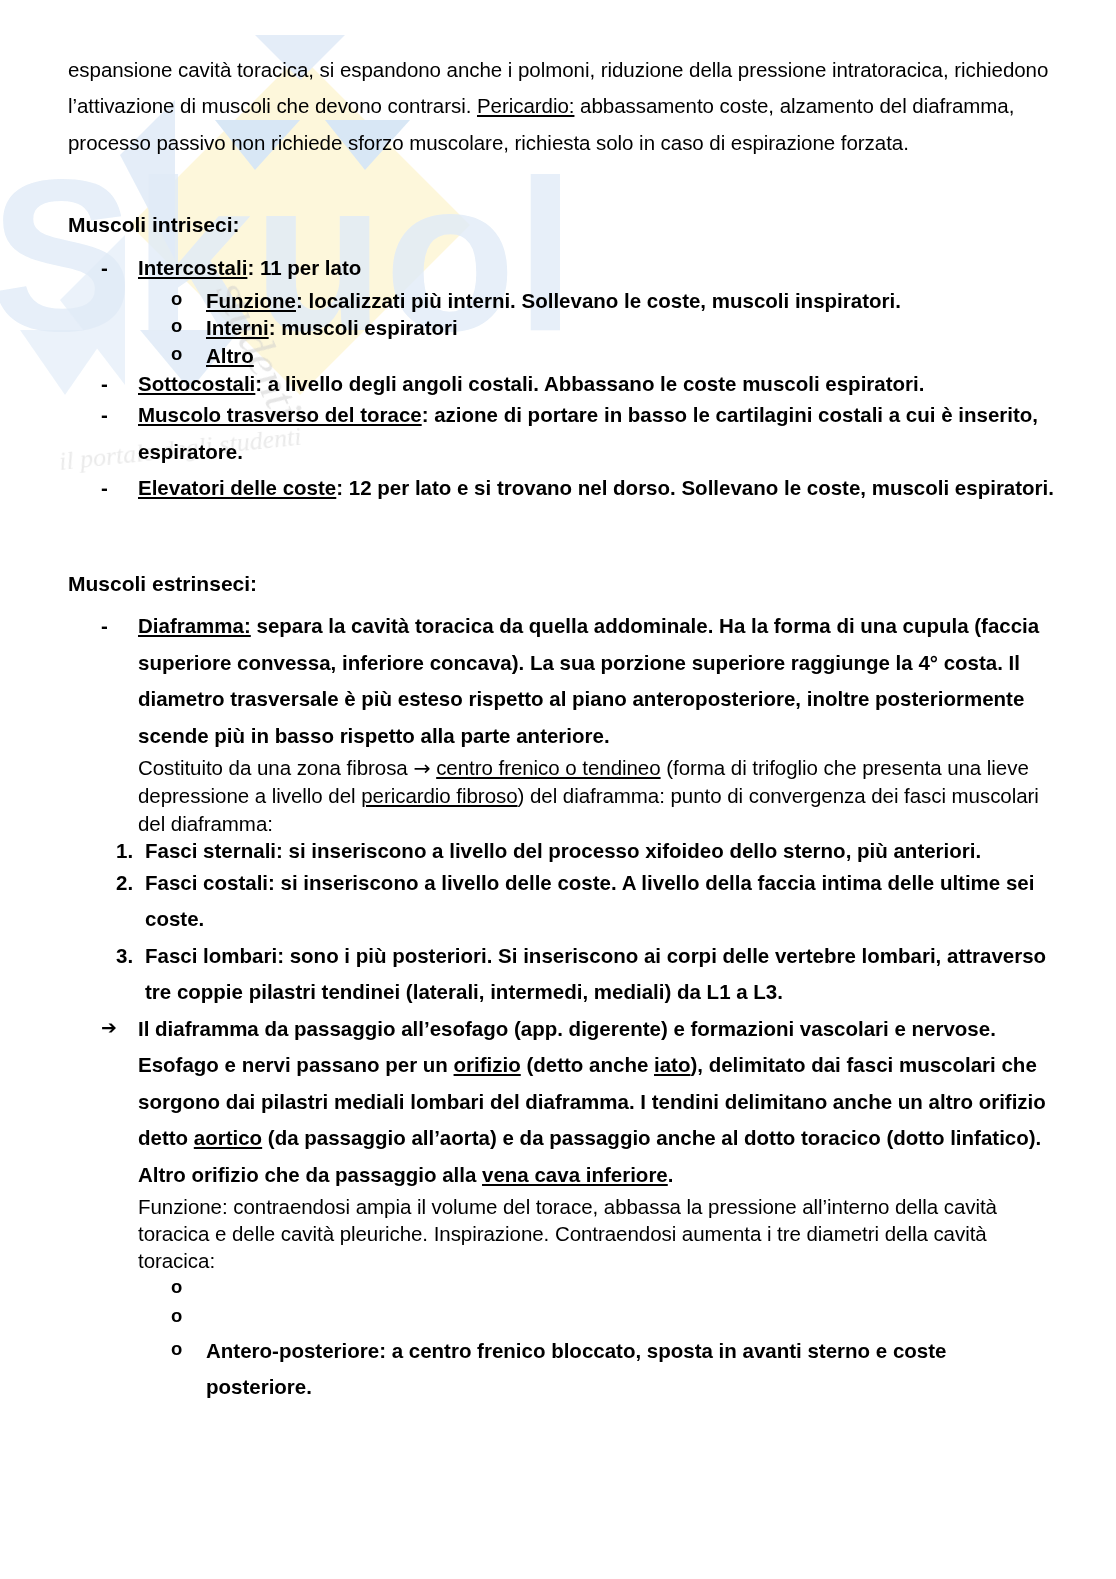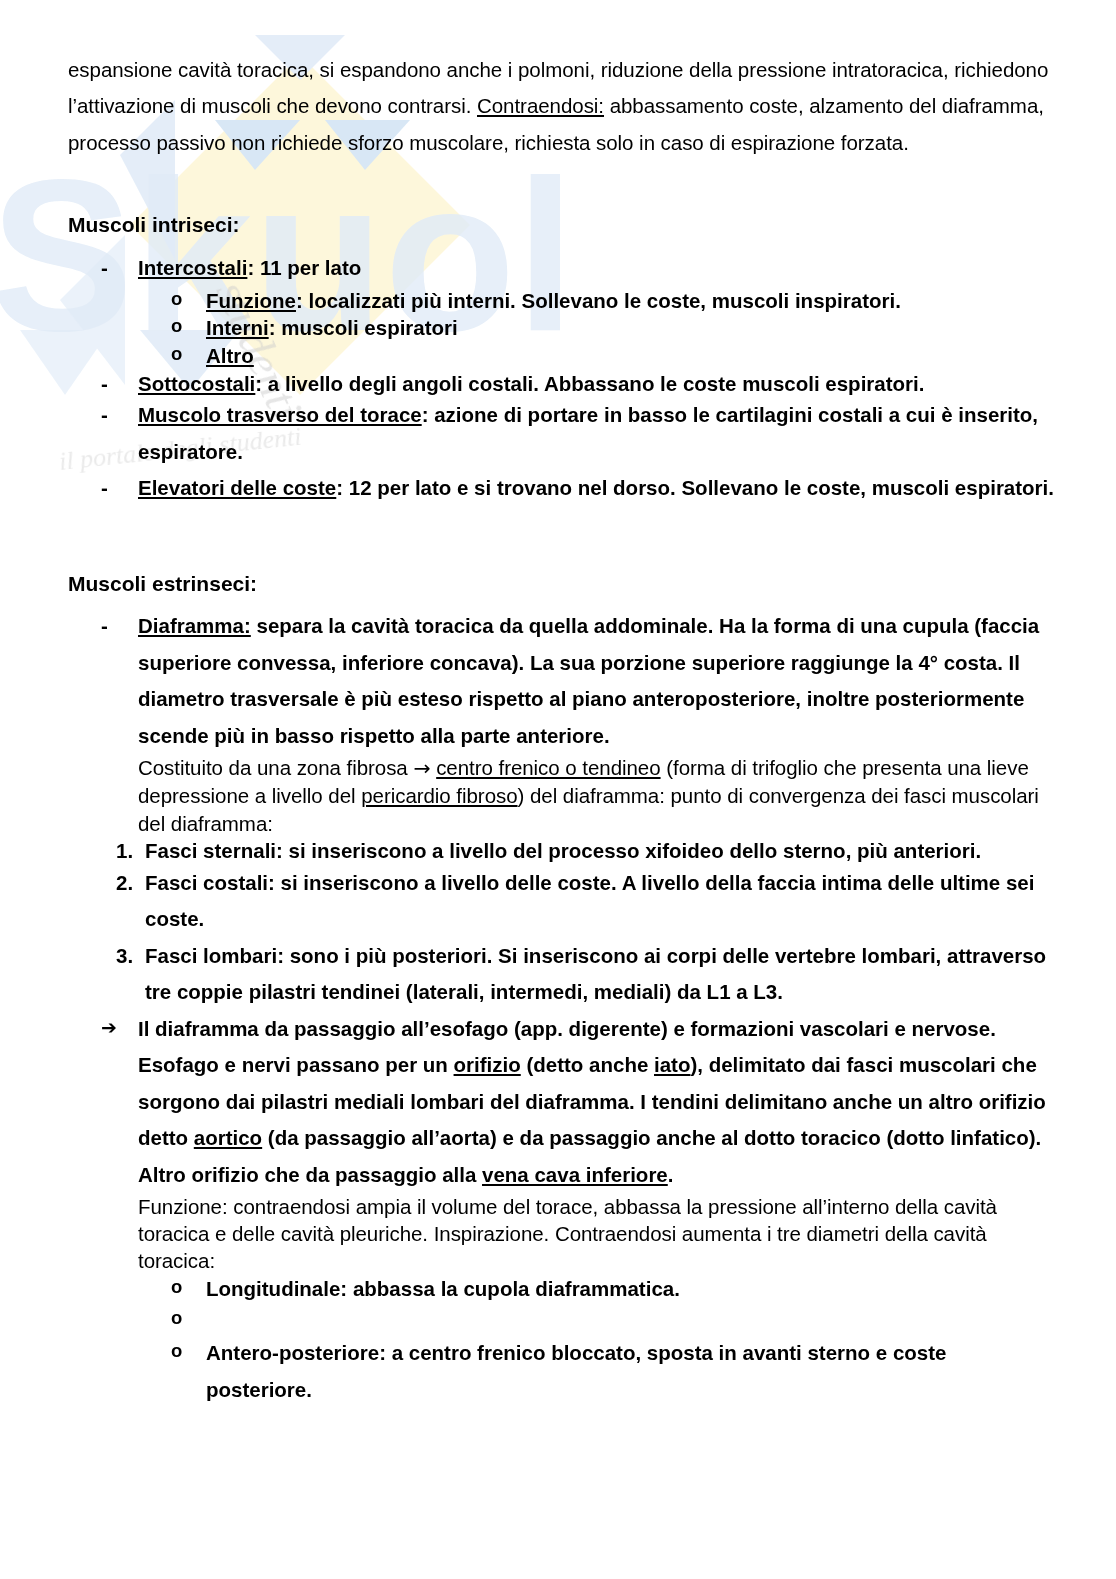--- a/index.html
+++ b/index.html
@@ -121,21 +121,21 @@
       </g>
       <g opacity="0.5">
         <text x="215" y="290" font-family="Liberation Serif, serif" font-size="46" fill="#cccccc" font-style="italic" transform="rotate(66 215 290)">studenti</text>
         <text x="60" y="470" font-family="Liberation Serif, serif" font-size="26" fill="#d5d5d5" font-style="italic" transform="rotate(-6 60 470)">il portale degli studenti</text>
       </g>
     </svg>
   </div>
 
   <div class="content">
 
-    <p class="para"><span>espansione cavità toracica, si espandono anche i polmoni, riduzione della pressione intratoracica, richiedono l’attivazione di muscoli che devono contrarsi. </span><u>Contraendosi:</u><span> abbassamento coste, alzamento del diaframma, processo passivo non richiede sforzo muscolare, richiesta solo in caso di espirazione forzata.</span></p>
+    <p class="para"><span>espansione cavità toracica, si espandono anche i polmoni, riduzione della pressione intratoracica, richiedono l’attivazione di muscoli che devono contrarsi. </span><u>Pericardio:</u><span> abbassamento coste, alzamento del diaframma, processo passivo non richiede sforzo muscolare, richiesta solo in caso di espirazione forzata.</span></p>
 
     <div class="spacer-lg"></div>
 
     <h3 class="heading">Muscoli intriseci:</h3>
 
     <div style="height:8px"></div>
 
     <div class="row lvl1">
       <span class="bullet">-</span>
       <span class="row-text"><u>Intercostali</u><span>: 11 per lato</span></span>
@@ -202,21 +202,20 @@
 
     <div class="row lvlarrow">
       <span class="bullet">➔</span>
       <span class="row-text"><span>Il diaframma da passaggio all’esofago (app. digerente) e formazioni vascolari e nervose. Esofago e nervi passano per un </span><u>orifizio</u><span> (detto anche </span><u>iato</u><span>), delimitato dai fasci muscolari che sorgono dai pilastri mediali lombari del diaframma. I tendini delimitano anche un altro orifizio detto </span><u>aortico</u><span> (da passaggio all’aorta) e da passaggio anche al dotto toracico (dotto linfatico). Altro orifizio che da passaggio alla </span><u>vena cava inferiore</u><span>.</span></span>
     </div>
 
     <p class="para cont-lvl1 tight">Funzione: contraendosi ampia il volume del torace, abbassa la pressione all’interno della cavità toracica e delle cavità pleuriche. Inspirazione. Contraendosi aumenta i tre diametri della cavità toracica:</p>
 
     <div class="row lvl2 tight">
       <span class="bullet">o</span>
-      <span class="row-text">Longitudinale: abbassa la cupola diaframmatica.</span>
     </div>
 
     <div class="row lvl2">
       <span class="bullet">o</span>
     </div>
 
     <div class="row lvl2">
       <span class="bullet">o</span>
       <span class="row-text">Antero-posteriore: a centro frenico bloccato, sposta in avanti sterno e coste posteriore.</span>
     </div>

